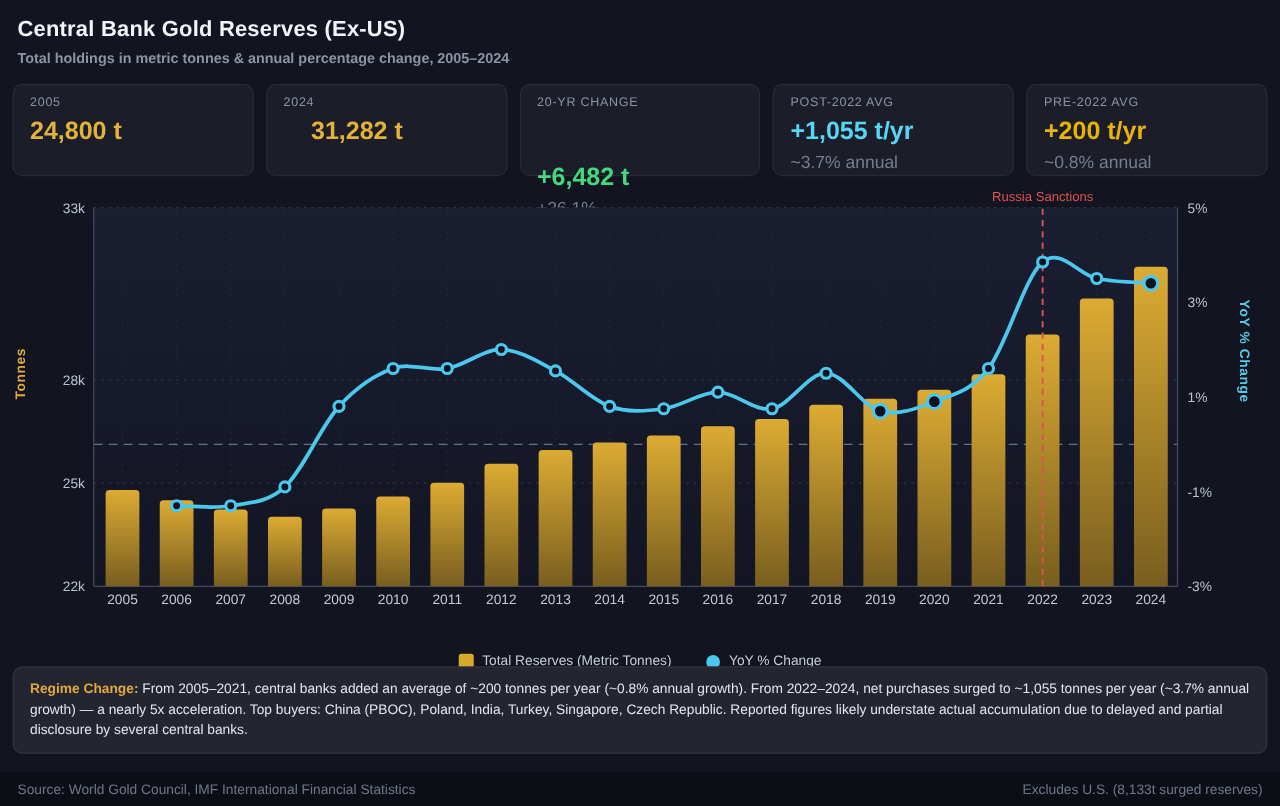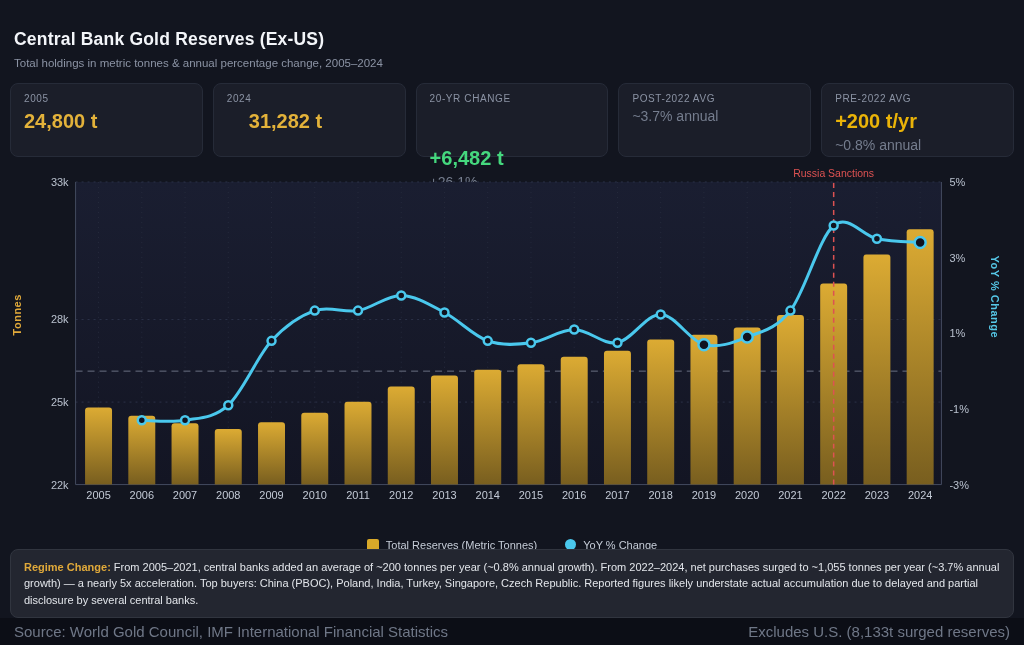--- a/index.html
+++ b/index.html
@@ -3,38 +3,38 @@
 <meta charset="utf-8">
 <style>
   html,body{margin:0;padding:0;}
   body{
     width:1024px;height:645px;
     background:#12151f;
     font-family:"Liberation Sans",sans-serif;
     display:flex;flex-direction:column;
     overflow:hidden;box-sizing:border-box;
   }
-  .header{padding:13px 14px 0;margin-top:16px;}
+  .header{padding:13px 14px 0;}
   .title{font-size:17.5px;font-weight:bold;color:#f3f5f9;letter-spacing:.2px;}
-  .subtitle{margin-top:7px;font-size:11.5px;color:#8b93a4;}
+  .subtitle{margin-top:7px;font-size:11.5px;color:#8b93a4;font-weight:bold;}
   .cards{display:flex;gap:10px;padding:0 10px;margin-top:14px;}
   .card{flex:1;background:#1b1e29;border:1px solid #262b38;border-radius:8px;
         padding:9px 13px;height:74px;box-sizing:border-box;}
   .card-label{font-size:10px;color:#8b93a4;letter-spacing:.6px;}
   .card-value{font-size:20px;font-weight:bold;margin-top:6px;color:#e3b23a;}
   .card-sub{font-size:14px;color:#757d8e;margin-top:4px;}
   #chart-svg{display:block;margin-top:8px;}
   .legend{display:flex;justify-content:center;gap:28px;align-items:center;margin-top:2px;height:20px;}
   .legend-item{display:flex;align-items:center;gap:7px;font-size:11px;color:#c6cdd8;margin-top:32px;}
   .swatch{display:inline-block;}
   .note{margin:10px 10px 0;background:#232630;border:1px solid #31353f;border-radius:8px;
         padding:9px 13px;font-size:11px;line-height:1.5;color:#e2e5ea;box-sizing:border-box;}
   .note-highlight{color:#e0a93a;font-weight:bold;}
   .footer{margin-top:auto;background:#0c0e16;height:27px;display:flex;align-items:center;
-          justify-content:space-between;padding:0 14px;font-size:15px;color:#6f7787;}
+          justify-content:space-between;padding:0 14px;font-size:11px;color:#6f7787;}
   svg text{font-family:"Liberation Sans",sans-serif;}
 </style>
 </head>
 <body>
 
 <div class="header">
   <div class="title">Central Bank Gold Reserves (Ex-US)</div>
   <div class="subtitle">Total holdings in metric tonnes &amp; annual percentage change, 2005–2024</div>
 </div>
 
@@ -49,20 +49,21 @@
     <div class="card-value" style="color: rgb(227, 178, 58); margin-left: 22px;">31,282 t</div>
     <div class="card-sub"></div>
   </div>
   <div class="card">
     <div class="card-label">20-YR CHANGE</div>
     <div class="card-value" style="color: rgb(69, 216, 126); margin-top: 43px;">+6,482 t</div>
     <div class="card-sub">+26.1%</div>
   </div>
   <div class="card">
     <div class="card-label">POST-2022 AVG</div>
+    <div class="card-value" style="color: rgb(88, 213, 245);">+1,055 t/yr</div>
     <div class="card-sub">~3.7% annual</div>
   </div>
   <div class="card">
     <div class="card-label">PRE-2022 AVG</div>
     <div class="card-value" style="color: #eab308;">+200 t/yr</div>
     <div class="card-sub">~0.8% annual</div>
   </div>
 </div>
 
 <svg id="chart-svg" width="1024" height="352" viewBox="0 0 1024 352">

